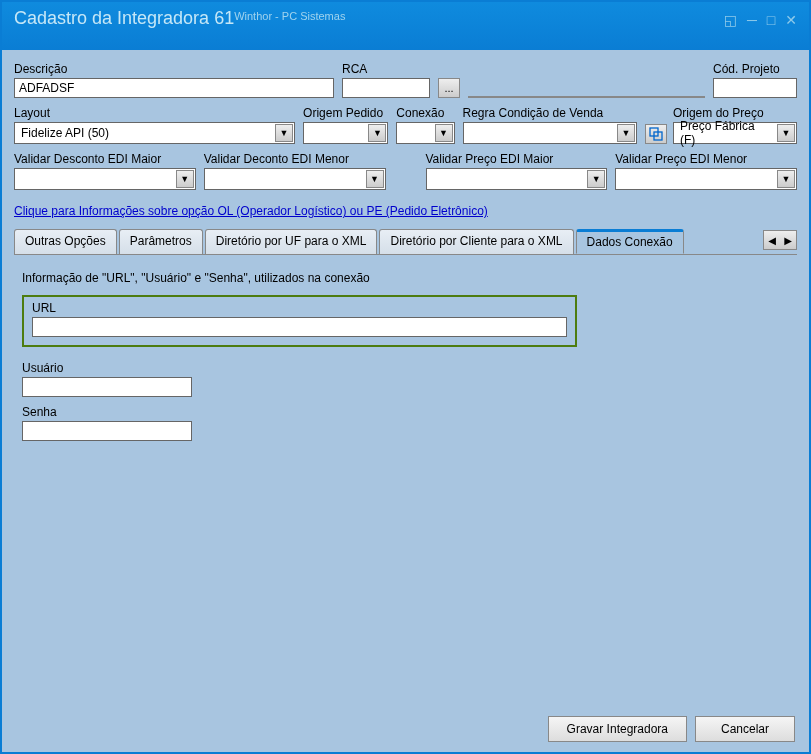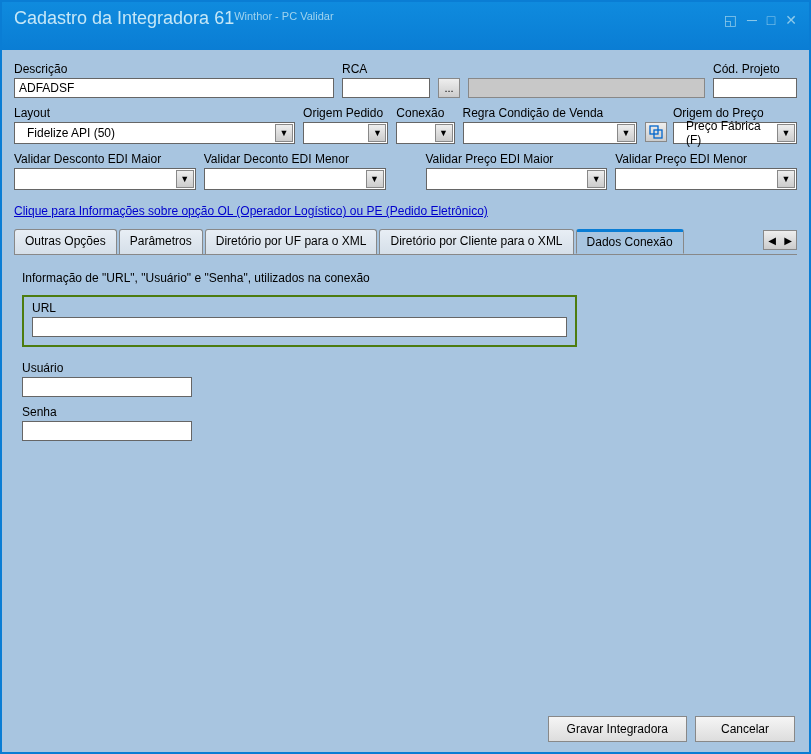--- a/index.html
+++ b/index.html
@@ -5,26 +5,26 @@
     * { box-sizing: border-box; margin: 0; padding: 0; }
     body { font-family: Tahoma, Arial, sans-serif; font-size: 12px; background: #fff; }
     .window { width: 811px; height: 754px; border: 2px solid #0a7dd4; background: #a8c5e0; position: relative; }
     .titlebar { height: 48px; background: linear-gradient(to bottom, #0f8bde 0%, #0a7dd4 100%); color: #b5dff5; padding: 6px 12px; display: flex; justify-content: space-between; }
     .title-text { display: flex; }
     .title-main { font-size: 18px; color: #c5e7f7; }
     .title-sub { font-size: 11px; color: #9fd3ee; margin-top: 2px; }
     .title-controls { display: flex; gap: 10px; align-items: flex-start; margin-top: 4px; }
     .title-controls span { color: #8fcaea; font-size: 14px; cursor: pointer; }
     .content { padding: 12px; }
-    .field-row { display: flex; gap: 8px; margin-bottom: 8px; }
+    .field-row { display: flex; gap: 8px; margin-bottom: 8px; align-items: flex-end; }
     .field { display: flex; flex-direction: column; }
     .field label { color: #000; margin-bottom: 2px; font-size: 12px; }
     .text-input { border: 1px solid #666; background: #fff; height: 20px; padding: 2px 4px; font-family: inherit; font-size: 12px; }
     .combo { border: 1px solid #666; background: #fff; height: 22px; display: flex; align-items: center; position: relative; }
-    .combo-text { flex: 1; padding: 0 12px; }
+    .combo-text { flex: 1; padding: 0 6px; }
     .combo-btn { width: 18px; height: 18px; background: linear-gradient(#eee,#ccc); border: 1px solid #888; display: flex; align-items: center; justify-content: center; font-size: 9px; margin: 1px; }
     .btn-small { width: 22px; height: 20px; background: linear-gradient(#eee,#ccc); border: 1px solid #888; display: flex; align-items: center; justify-content: center; font-size: 11px; }
     .disabled-field { background: #c8c8c8; border: 1px solid #888; height: 20px; flex: 1; }
     .info-link { color: #0000cc; text-decoration: underline; font-size: 12px; display: inline-block; margin: 6px 0 10px 0; }
     .tabs-wrap { position: relative; height: 26px; text-align: center; }
     .tabs { display: flex; position: absolute; bottom: 0; left: 0; }
     .tab { border: 1px solid #888; border-bottom: none; background: linear-gradient(#e8eef5,#d5dfe9); padding: 4px 10px; margin-right: 2px; border-radius: 3px 3px 0 0; cursor: pointer; font-size: 12px; }
     .tab.active { background: #a8c5e0; border-bottom: 1px solid #a8c5e0; border-top: 3px solid #0a7dd4; padding-top: 3px; position: relative; z-index: 2; }
     .tabs-scroll { position: absolute; right: 0; top: 2px; display: flex; border: 1px solid #888; background: #ddd; }
     .tabs-scroll div { width: 16px; height: 18px; display: flex; align-items: center; justify-content: center; font-size: 10px; background: linear-gradient(#eee,#ccc); }
@@ -37,21 +37,21 @@
     .icon-box { width: 22px; height: 20px; border: 1px solid #888; background: linear-gradient(#eee,#ccc); display: flex; align-items: center; justify-content: center; }
     .icon-svg { width: 14px; height: 14px; }
   </style>
 </head>
 <body>
 
 <div class="window">
   <div class="titlebar">
     <div class="title-text">
       <div class="title-main">Cadastro da Integradora 61</div>
-      <div class="title-sub">Winthor - PC Validar</div>
+      <div class="title-sub">Winthor - PC Sistemas</div>
     </div>
     <div class="title-controls">
       <span>◱</span>
       <span>─</span>
       <span>□</span>
       <span>✕</span>
     </div>
   </div>
 
   <div class="content">

